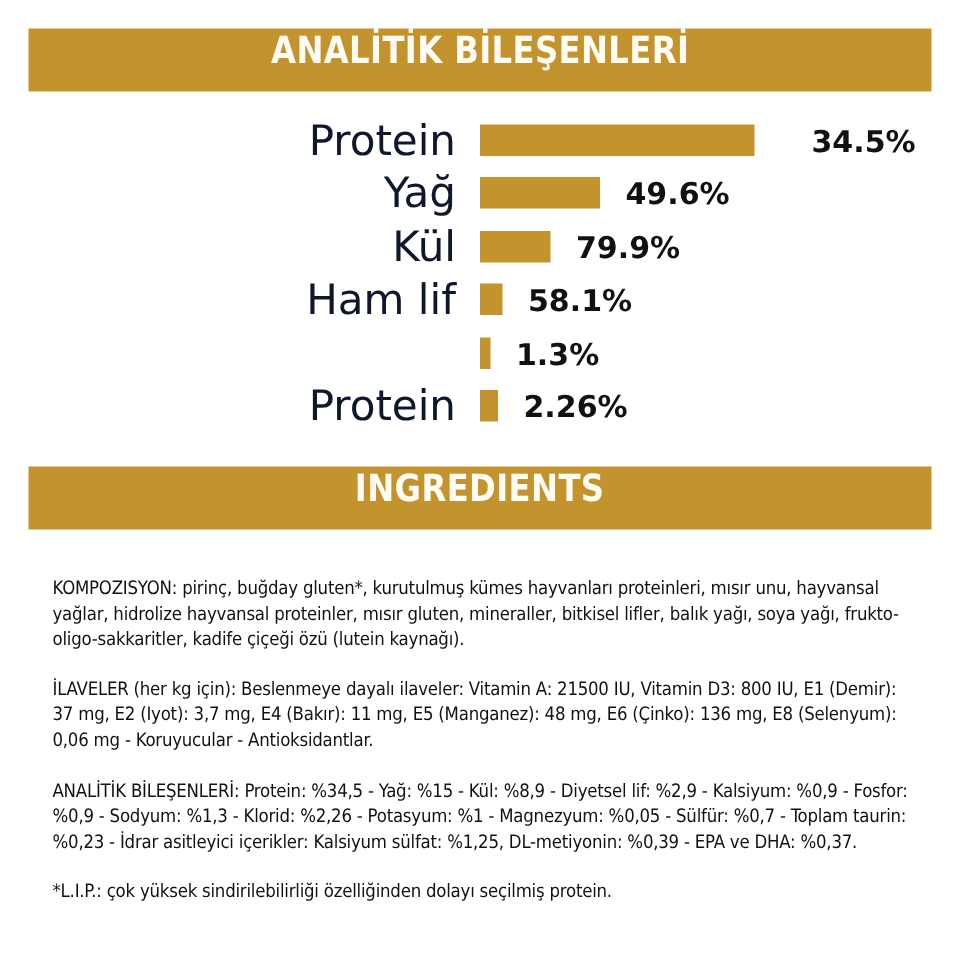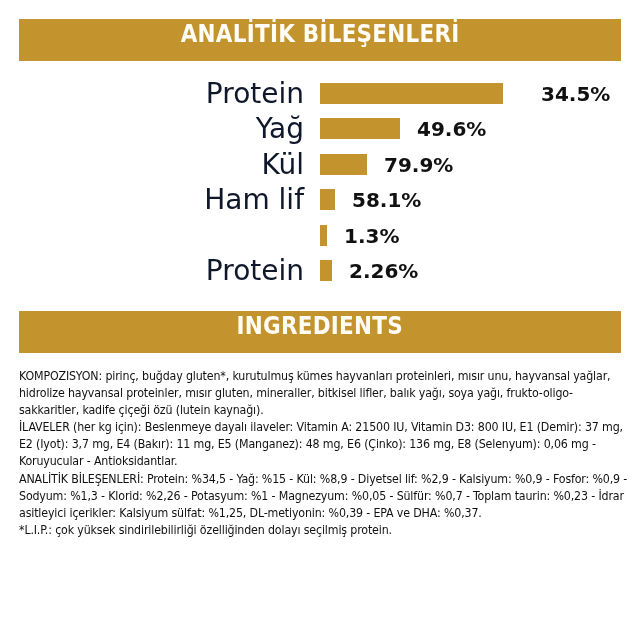--- a/index.html
+++ b/index.html
@@ -11,21 +11,21 @@
   #band1{top:19px;}
   #band2{top:311px;}
   .row{position:absolute;left:0;width:640px;height:28px;}
   .label{position:absolute;right:336px;top:0;height:28px;line-height:28px;font-family:"DejaVu Sans",sans-serif;
          font-weight:normal;font-size:28px;color:#0f172a;white-space:nowrap;}
   .bar{position:absolute;left:320px;top:3px;height:21px;background:#c3942d;}
   .val{position:absolute;top:0;height:28px;line-height:28px;font-family:"DejaVu Sans",sans-serif;
        font-weight:bold;font-size:20px;color:#111;white-space:nowrap;}
   .ingr{position:absolute;left:19px;top:368px;width:610px;font-family:"DejaVu Sans Condensed","DejaVu Sans",sans-serif;
         font-size:12.3px;line-height:17.1px;color:#111;letter-spacing:-0.15px;}
-  .ingr p{margin:0;}
+  .ingr p{margin:16px;}
 </style>
 </head>
 <body>
 
 <div id="band1" class="band">
   <span>ANALİTİK BİLEŞENLERİ</span>
 </div>
 
 <div>
   <div class="row" style="top:80px">

